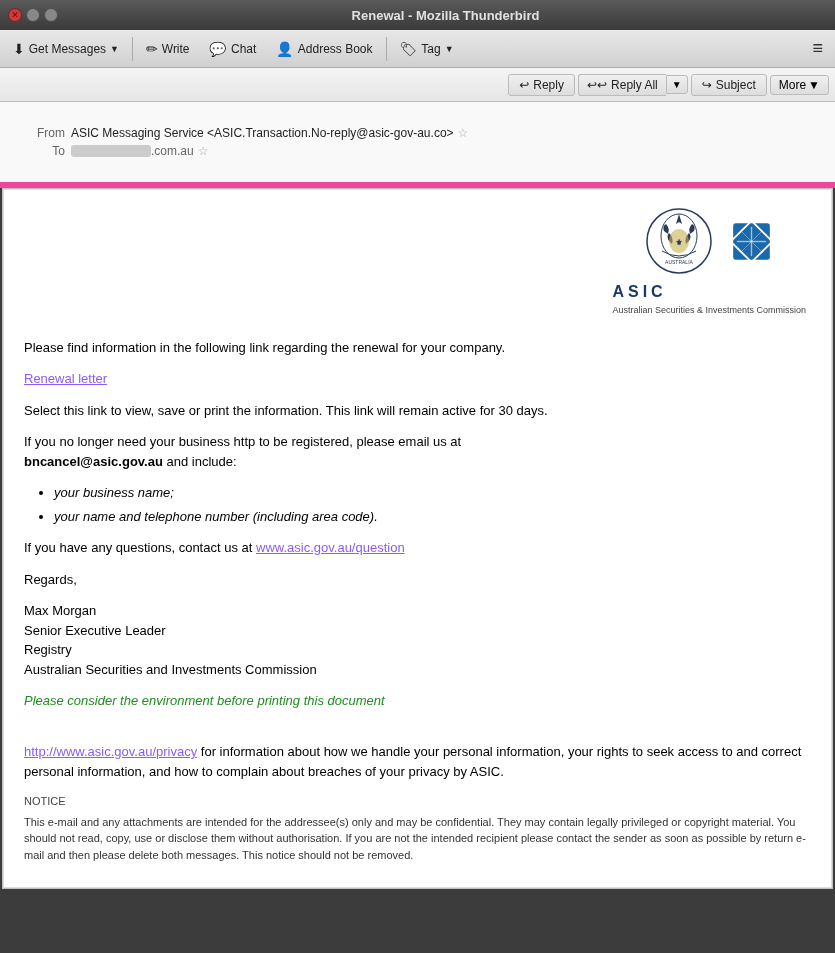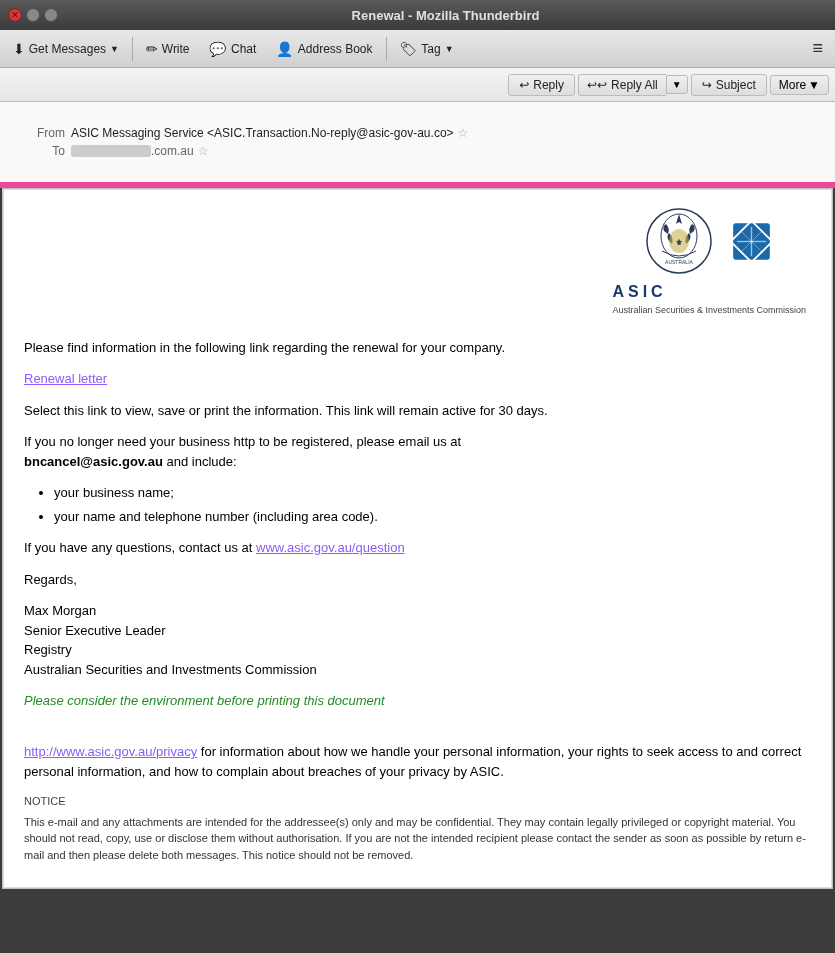--- a/index.html
+++ b/index.html
@@ -244,20 +244,21 @@
     }
     .body-link {
       color: #8b5cf6;
       text-decoration: underline;
       cursor: pointer;
     }
     .body-bold { font-weight: bold; }
     .bullet-list {
       margin-left: 30px;
       margin-bottom: 12px;
+      font-style: italic;
     }
     .bullet-list li {
       margin-bottom: 4px;
       list-style-type: disc;
     }
     .green-notice {
       color: #228B22;
       font-style: italic;
       margin-bottom: 12px;
     }

